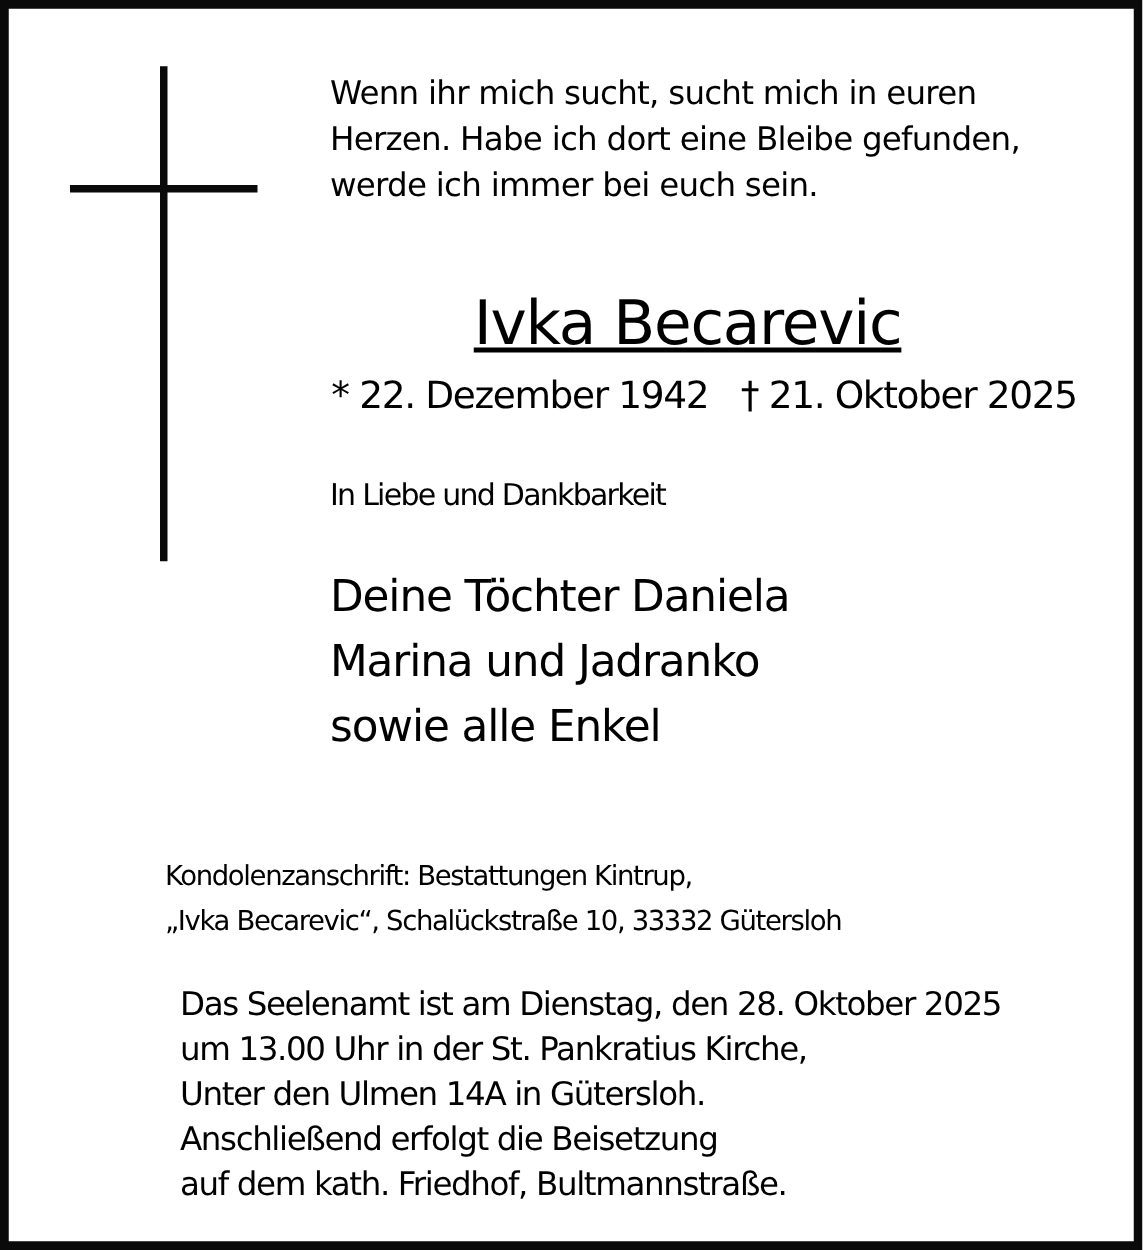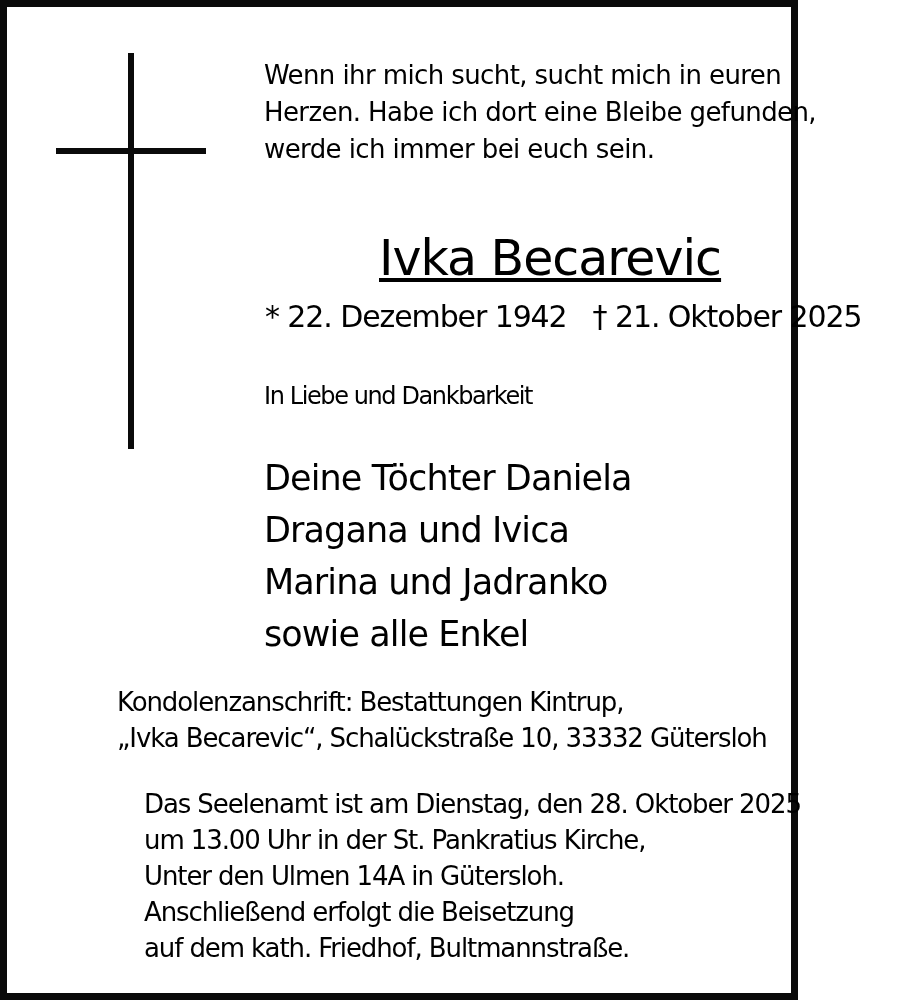--- a/index.html
+++ b/index.html
@@ -1,31 +1,31 @@
 <!DOCTYPE html>
 <html><head>
 <meta charset="utf-8">
 <style>
   html, body { margin: 0; padding: 0; background: #ffffff; }
   body { width: 914px; height: 1000px; position: relative; overflow: hidden;
          font-family: "DejaVu Sans", "Liberation Sans", sans-serif; color: #000; }
-  .frame { position: absolute; left: 0; top: 0; width: 798px; height: 1000px;
+  .frame { position: absolute; left: 0; top: 0; width: 914px; height: 1000px;
            box-sizing: border-box; border: 7px solid #0a0a0a; background: #fff; }
   .cross-v { position: absolute; left: 121px; top: 46px; width: 6px; height: 396px; background: #0a0a0a; }
   .cross-h { position: absolute; left: 49px; top: 141px; width: 150px; height: 6px; background: #0a0a0a; }
   .t { position: absolute; white-space: nowrap; margin: 0; }
   .poem { left: 257px; top: 50px; font-size: 26px; line-height: 37px; letter-spacing: -0.6px; }
   .name { left: 0; width: 914px; text-align: left; top: 222px; font-size: 49px; line-height: 60px; letter-spacing: -1px; }
   .name span { position: absolute; left: 372px; text-decoration: underline; }
   .dates { left: 258px; top: 290px; font-size: 30px; line-height: 40px; letter-spacing: -1.1px; }
   .dates .sep { display: inline-block; width: 26px; }
   .love { left: 257px; top: 372px; font-size: 24px; line-height: 34px; letter-spacing: -1.4px; }
   .family { left: 257px; top: 445px; font-size: 35px; line-height: 52px; letter-spacing: -0.9px; }
   .family div { height: 52px; }
-  .addr { left: 110px; top: 677px; font-size: 26px; line-height: 36px; letter-spacing: -1.1px; }
+  .addr { left: 125px; top: 677px; font-size: 22px; line-height: 36px; letter-spacing: -1.1px; }
   .service { left: 125px; top: 779px; font-size: 26px; line-height: 36px; letter-spacing: -1.1px; margin-left: 12px; }
 </style>
 </head>
 <body>
 
 <div class="frame">
   <div class="cross-v"></div>
   <div class="cross-h"></div>
 
   <div class="t poem">
@@ -41,21 +41,20 @@
   <div class="t dates">
     <span>*</span>
     <span>22. Dezember 1942</span><span class="sep"></span><span>†</span>
     <span>21. Oktober 2025</span>
   </div>
 
   <div class="t love">In Liebe und Dankbarkeit</div>
 
   <div class="t family">
     <div>Deine Töchter Daniela</div>
-    <div>Dragana und Ivica</div>
     <div>Marina und Jadranko</div>
     <div>sowie alle Enkel</div>
   </div>
 
   <div class="t addr">
     <div>Kondolenzanschrift: Bestattungen Kintrup,</div>
     <div>„Ivka Becarevic“, Schalückstraße 10, 33332 Gütersloh</div>
   </div>
 
   <div class="t service">

